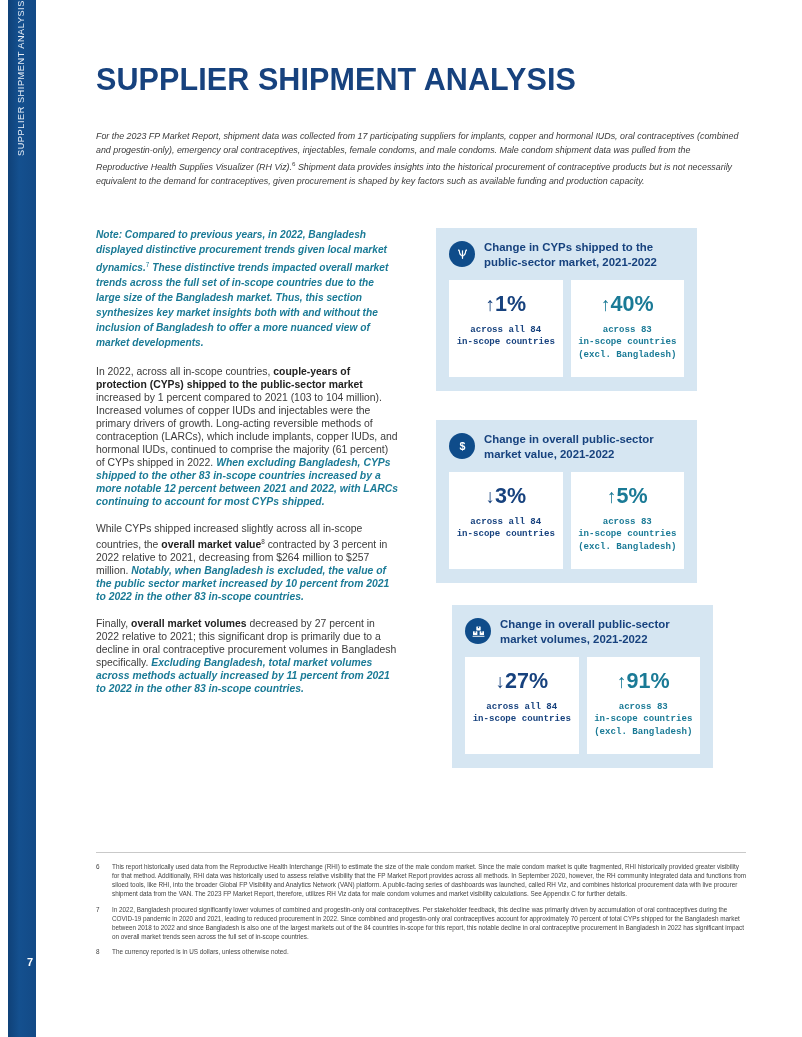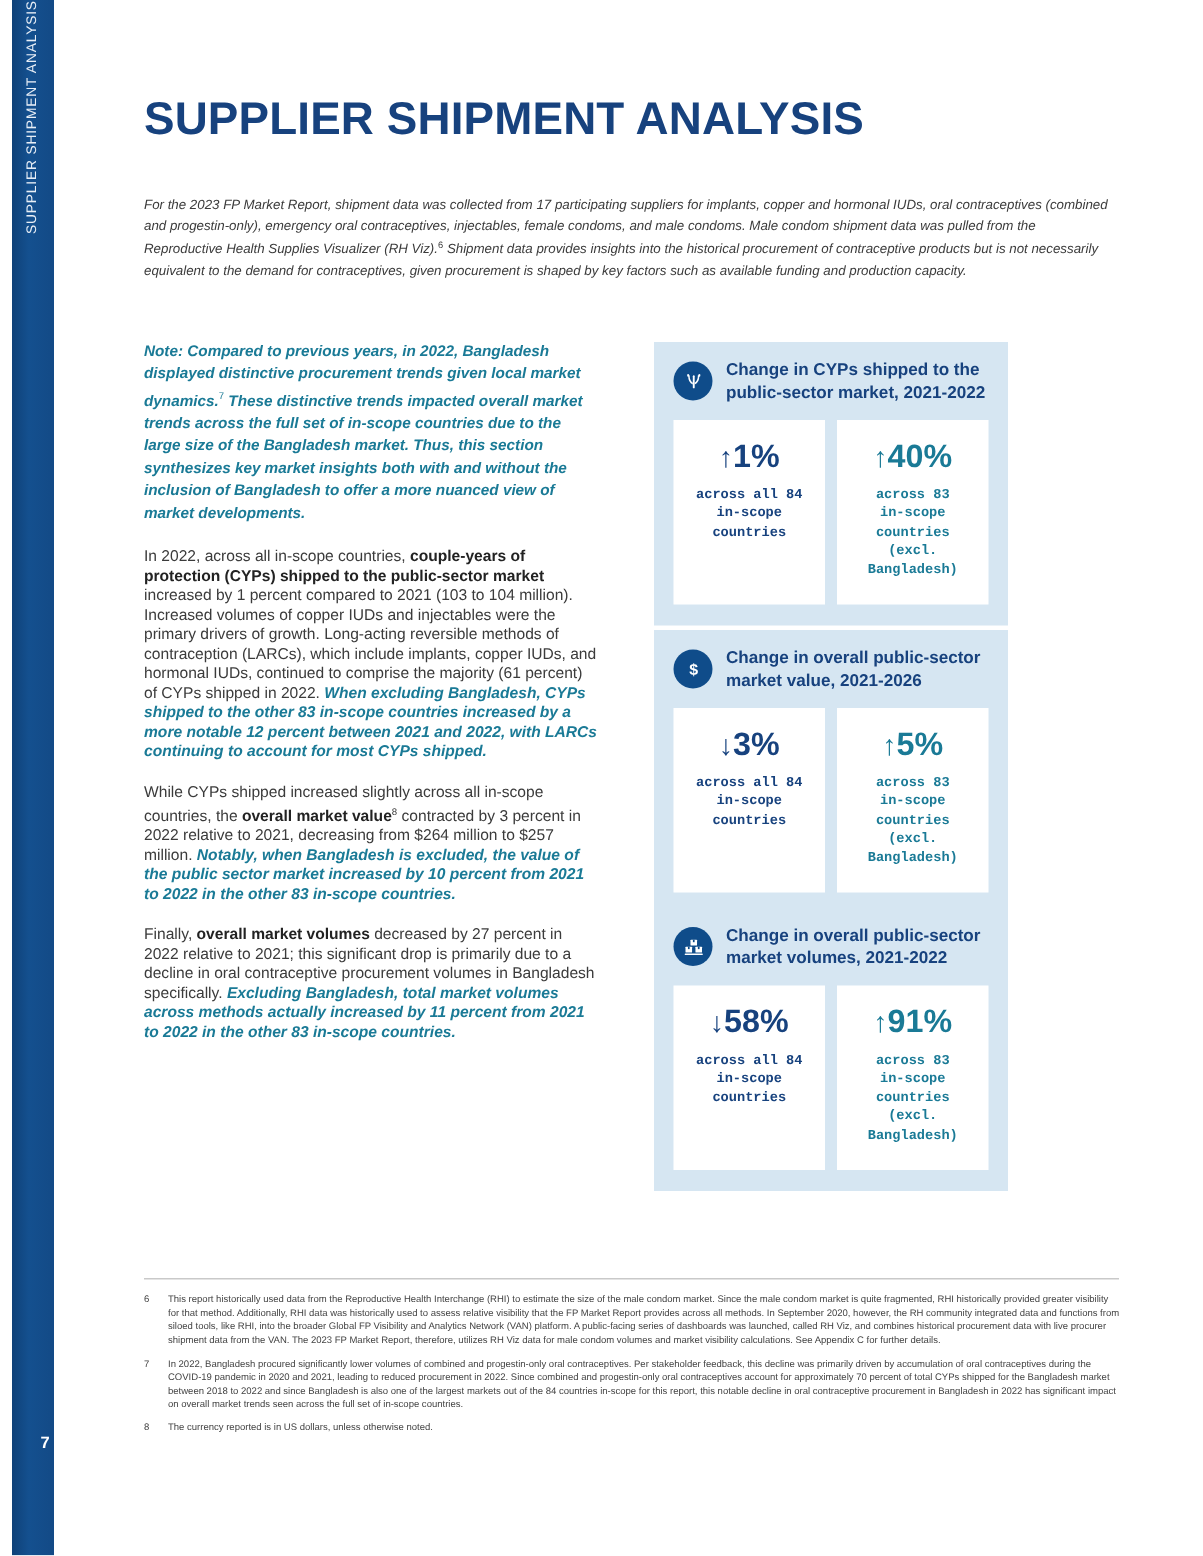--- a/index.html
+++ b/index.html
@@ -102,21 +102,21 @@
     color: #1a7a96;
     font-style: italic;
     font-weight: bold;
   }
   #leftcol sup { font-size: 6.4px; vertical-align: super; font-weight: normal; font-style: normal; }
 
   
   .card {
     position: absolute;
     left: 340px;
-    width: 236px;
+    width: 261px;
     background: #d6e6f2;
     padding: 12px 13px 14px 13px;
   }
   .card-head {
     display: flex;
     align-items: flex-start;
     gap: 9px;
     margin-bottom: 11px;
   }
   .card-icon {
@@ -249,57 +249,57 @@
       </div>
     </div>
 
     <div class="card" style="top:420px;">
       <div class="card-head">
         <div class="card-icon">
           <svg width="15" height="15" viewBox="0 0 24 24" aria-hidden="true">
             <text x="12" y="18" text-anchor="middle" font-family="Liberation Sans, sans-serif" font-size="17" font-weight="bold" fill="#ffffff">$</text>
           </svg>
         </div>
-        <div class="card-title">Change in overall public-sector market value, 2021-2026</div>
+        <div class="card-title">Change in overall public-sector market value, 2021-2022</div>
       </div>
       <div class="card-body">
         <div class="stat dark">
           <div class="stat-value"><span class="arrow">↓</span><span>3%</span></div>
           <div class="stat-label" style="white-space:pre-line;">across all 84
 in-scope countries</div>
         </div>
         <div class="stat teal">
           <div class="stat-value"><span class="arrow">↑</span><span>5%</span></div>
           <div class="stat-label" style="white-space:pre-line;">across 83
 in-scope countries
 (excl. Bangladesh)</div>
         </div>
       </div>
     </div>
 
-    <div class="card" style="top:605px;">
+    <div class="card" style="top:605px;margin-left:16px;">
       <div class="card-head">
         <div class="card-icon">
           <svg width="15" height="15" viewBox="0 0 24 24" aria-hidden="true">
             <g fill="#ffffff">
               <rect x="8.5" y="4" width="7" height="6.2" rx="0.6"></rect>
               <rect x="11.1" y="4" width="1.8" height="2.6" fill="#0f4c8a"></rect>
               <rect x="3.2" y="11.4" width="7" height="6.2" rx="0.6"></rect>
               <rect x="5.8" y="11.4" width="1.8" height="2.6" fill="#0f4c8a"></rect>
               <rect x="13.8" y="11.4" width="7" height="6.2" rx="0.6"></rect>
               <rect x="16.4" y="11.4" width="1.8" height="2.6" fill="#0f4c8a"></rect>
               <rect x="2.4" y="18.6" width="19.2" height="1.7" rx="0.6"></rect>
             </g>
           </svg>
         </div>
         <div class="card-title">Change in overall public-sector market volumes, 2021-2022</div>
       </div>
       <div class="card-body">
         <div class="stat dark">
-          <div class="stat-value"><span class="arrow">↓</span><span>58%</span></div>
+          <div class="stat-value"><span class="arrow">↓</span><span>27%</span></div>
           <div class="stat-label" style="white-space:pre-line;">across all 84
 in-scope countries</div>
         </div>
         <div class="stat teal">
           <div class="stat-value"><span class="arrow">↑</span><span>91%</span></div>
           <div class="stat-label" style="white-space:pre-line;">across 83
 in-scope countries
 (excl. Bangladesh)</div>
         </div>
       </div>

